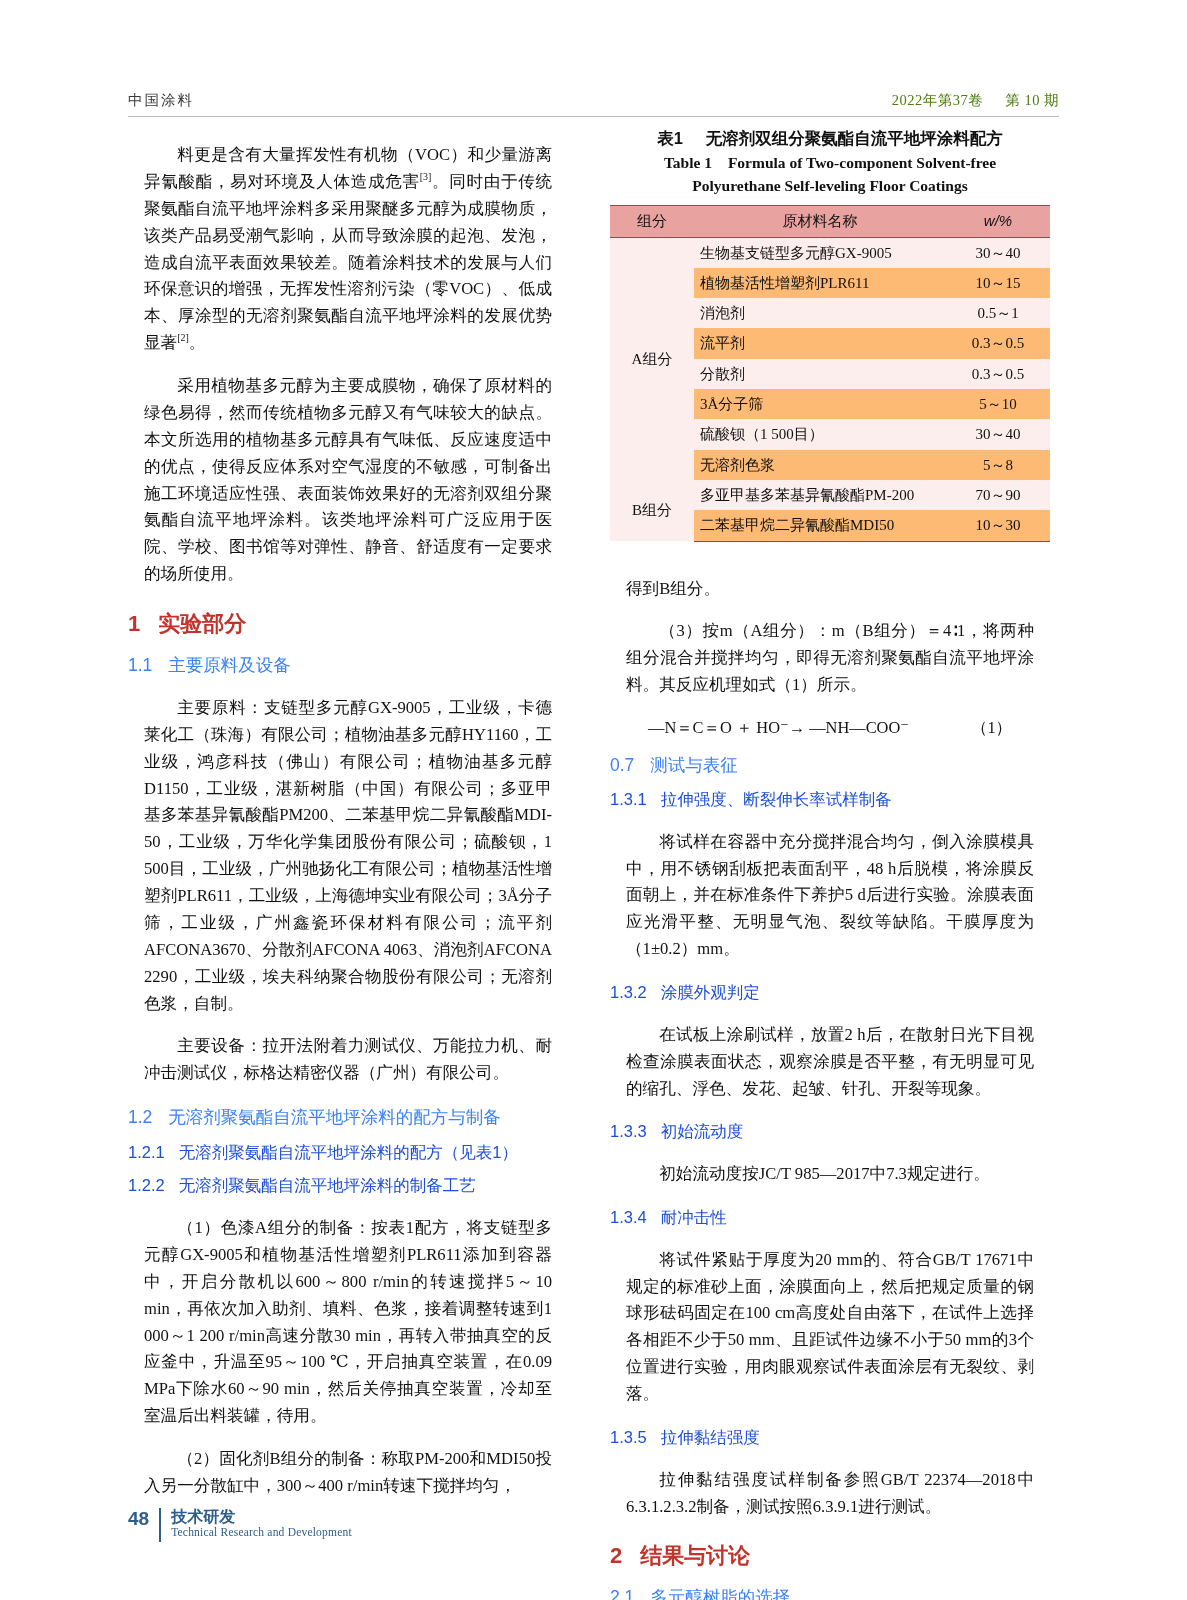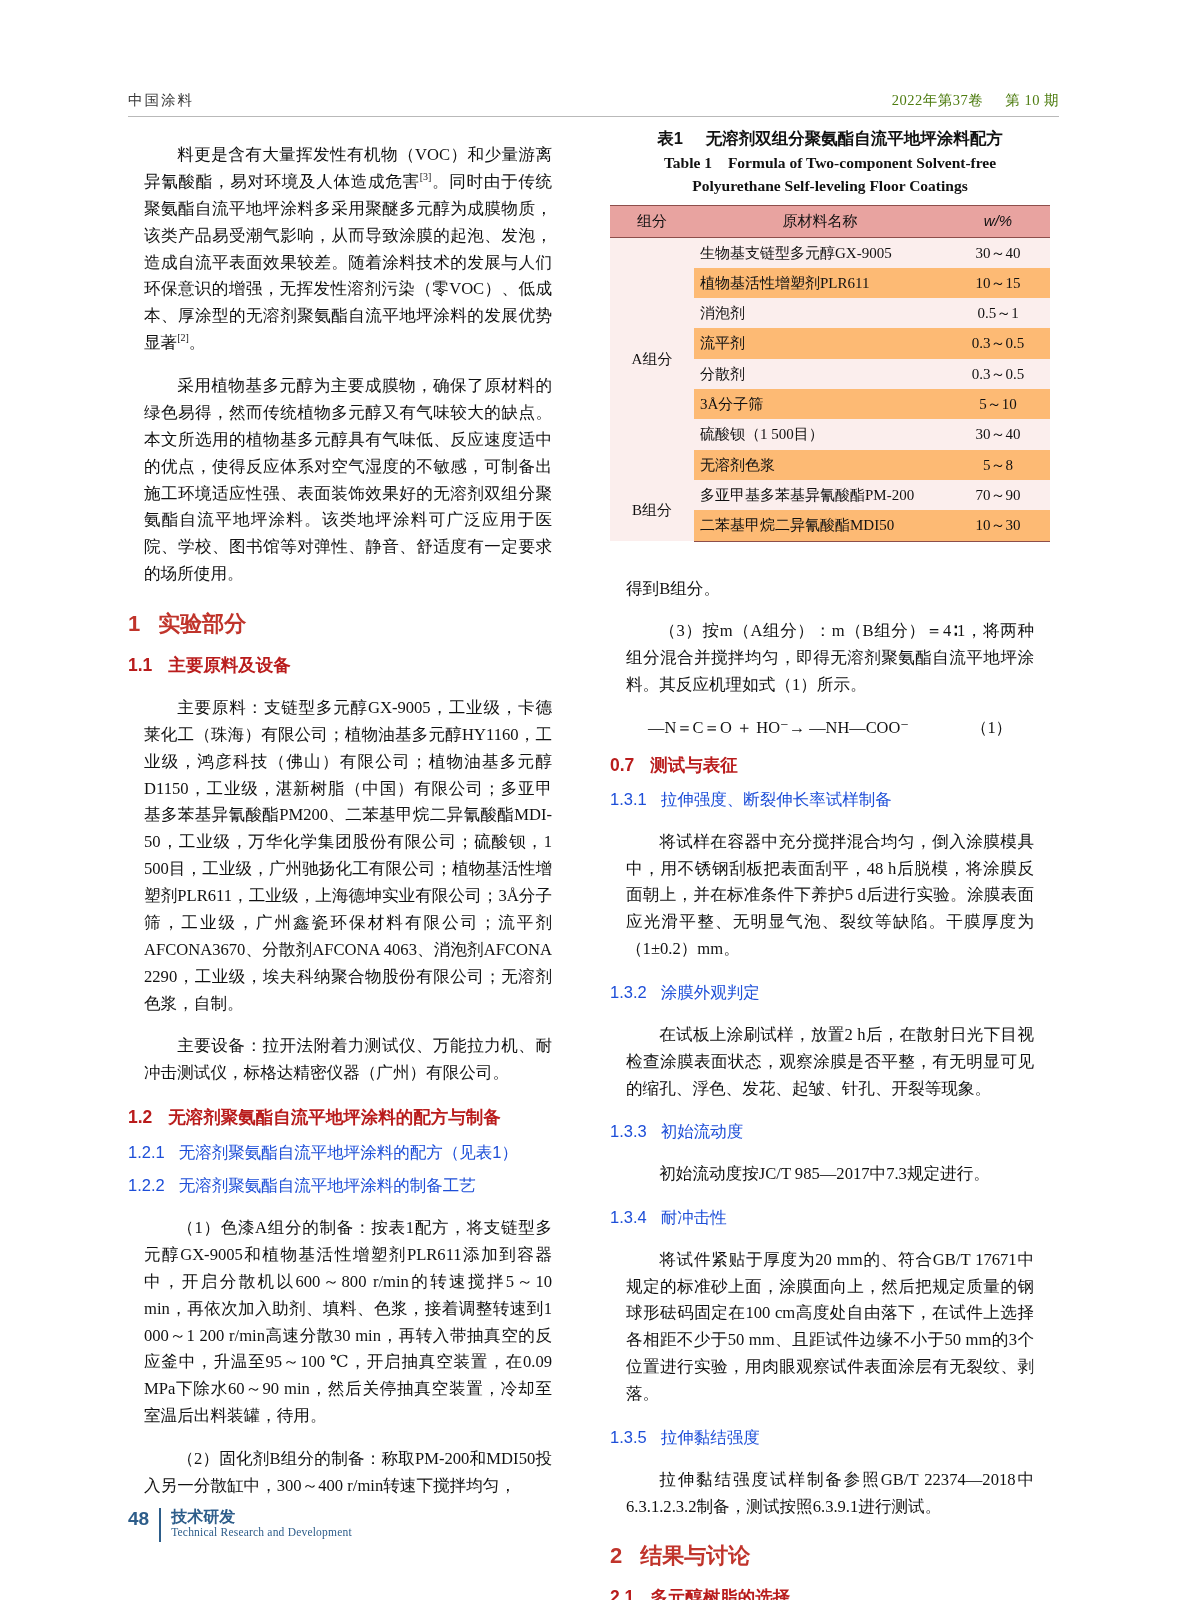--- a/index.html
+++ b/index.html
@@ -75,23 +75,23 @@
     color: #c0342b;
     font-family: "Liberation Sans", sans-serif;
     font-weight: bold;
     font-size: 22px;
     margin: 18px 0 6px 0;
     display: flex;
     align-items: baseline;
     gap: 18px;
   }
   .h2 {
-    color: #b91c1c;
-    font-family: "Liberation Sans", sans-serif;
-    font-weight: bold;
+    color: #3b82f6;
+    font-family: "Liberation Sans", sans-serif;
+    font-weight: normal;
     font-size: 17.5px;
     margin: 9px 0 2px 0;
     display: flex;
     align-items: baseline;
     gap: 16px;
   }
   .h3 {
     color: #1d4ed8;
     font-family: "Liberation Sans", sans-serif;
     font-size: 16.5px;

